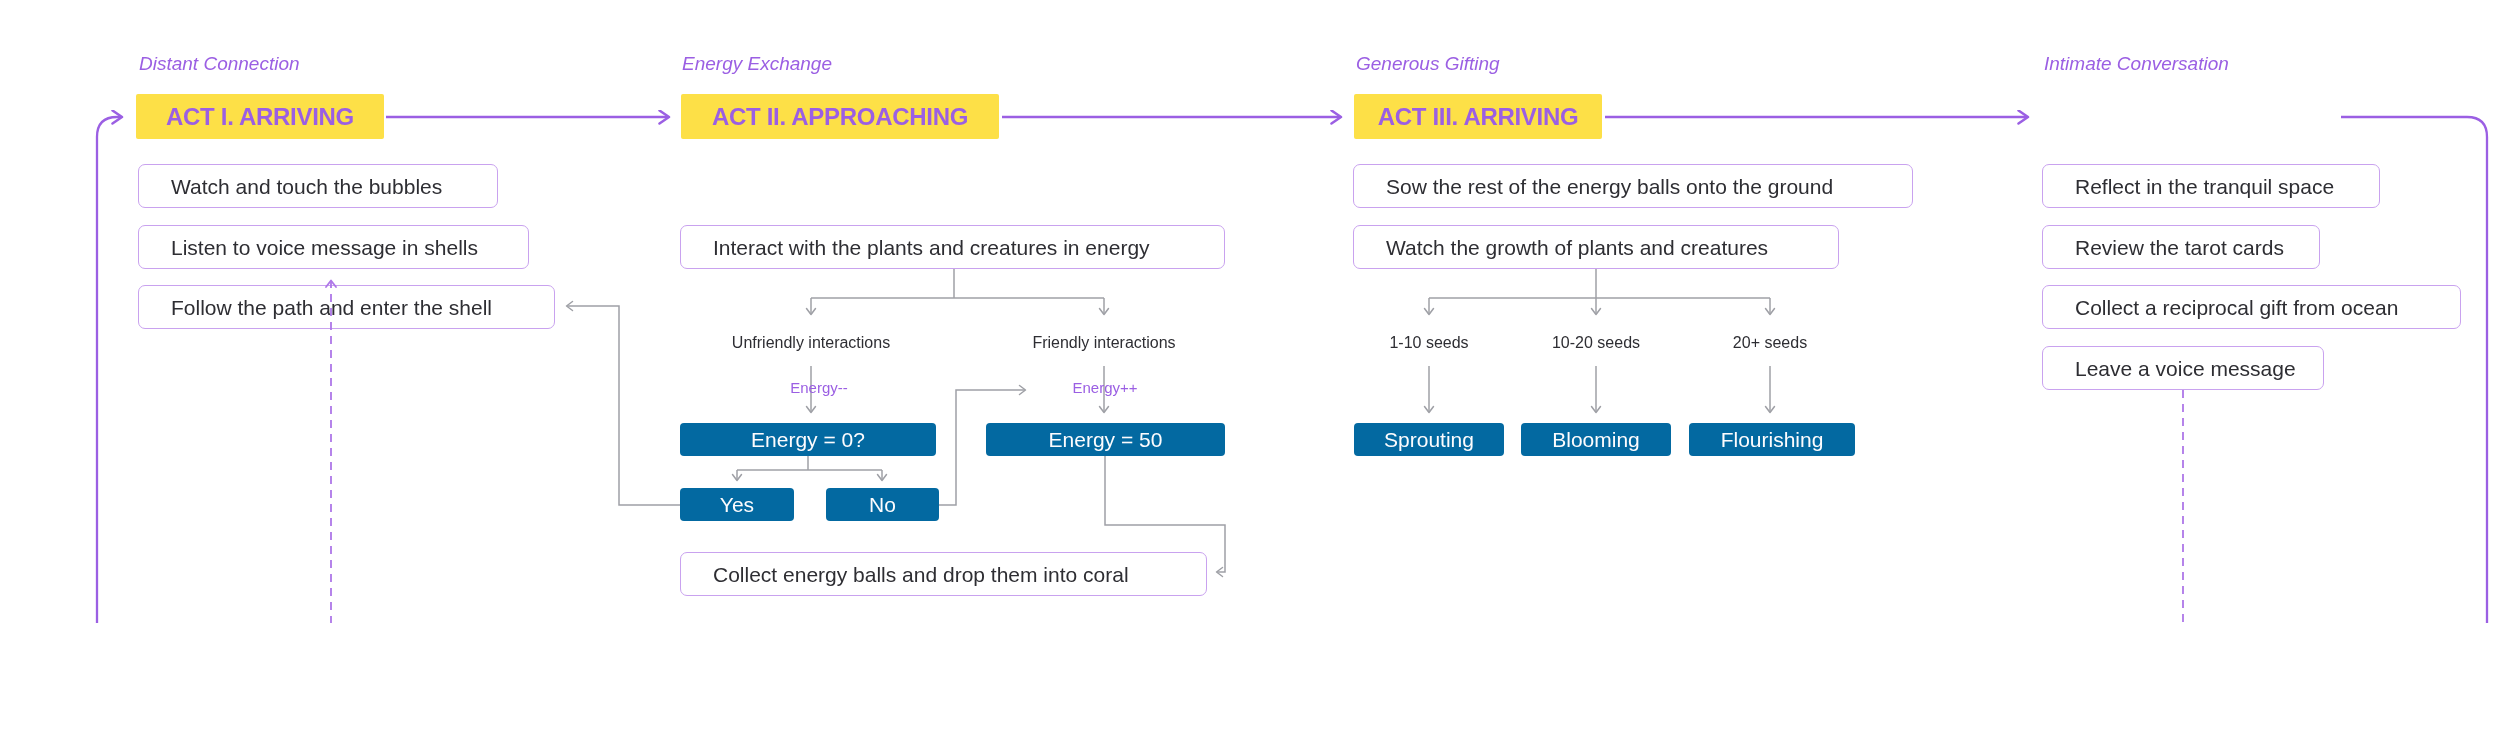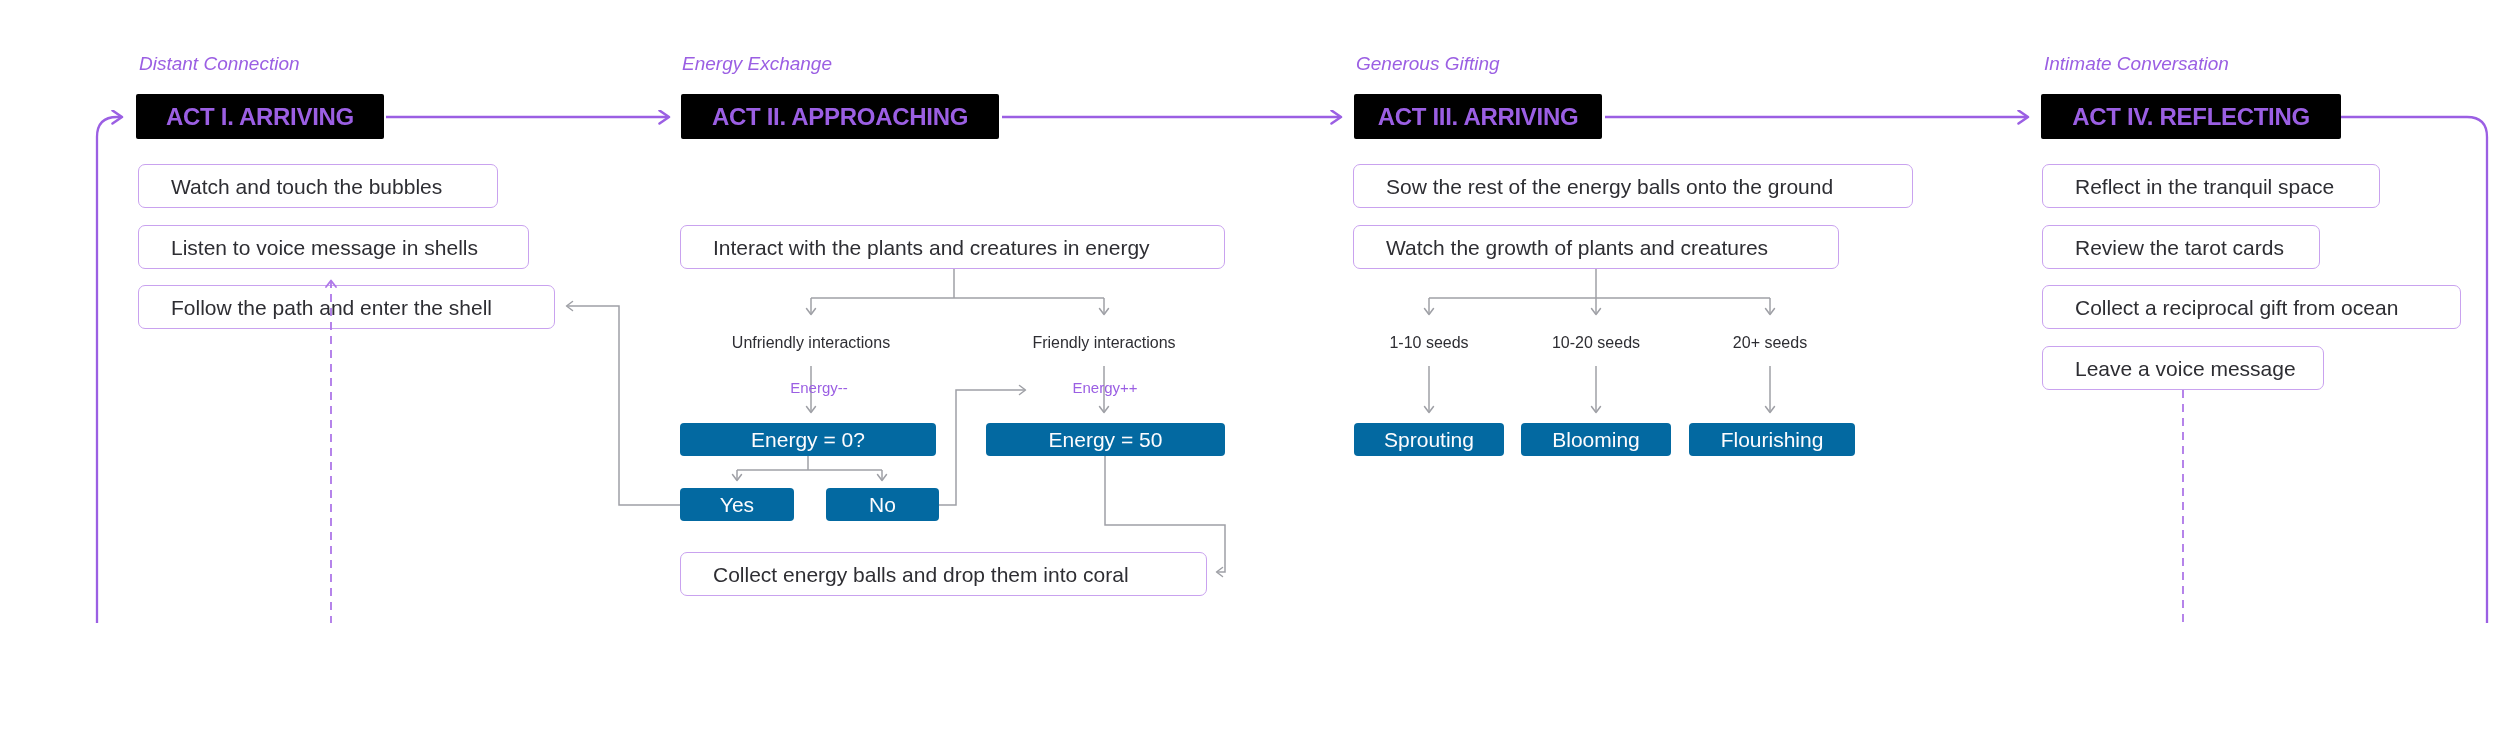--- a/index.html
+++ b/index.html
@@ -8,21 +8,21 @@
     font-family:Liberation Sans, sans-serif;
     margin-left:31px;
   }
   svg.layer{position:absolute;left:0;top:0;z-index:0;}
   svg.layer-top{position:absolute;left:0;top:0;z-index:3;pointer-events:none;}
   .sub{
     position:absolute;top:53px;font-size:19px;font-style:italic;font-weight:500;
     color:#9b5fe3;white-space:nowrap;z-index:2;
   }
   .hdr{
-    position:absolute;top:94px;height:45px;line-height:45px;background:#000000;
+    position:absolute;top:94px;height:45px;line-height:45px;background:#fde047;
     color:#9b5fe3;font-weight:bold;font-size:24px;letter-spacing:-0.3px;
     text-align:center;white-space:nowrap;z-index:2;border-radius:2px;
   }
   .act{
     position:absolute;height:44px;line-height:44px;background:#ffffff;
     border:1.5px solid #c9a2ef;border-radius:7px;box-sizing:border-box;
     color:#2e2e33;font-size:21px;padding-left:32px;white-space:nowrap;z-index:2;
   }
   .lbl{
     position:absolute;transform:translateX(-50%);font-size:16px;color:#2e2e33;
@@ -95,21 +95,20 @@
   </svg>
 
   <div class="sub" style="left:108px">Distant Connection</div>
   <div class="sub" style="left:651px">Energy Exchange</div>
   <div class="sub" style="left:1325px">Generous Gifting</div>
   <div class="sub" style="left:2013px">Intimate Conversation</div>
 
   <div class="hdr" style="left:105px;width:248px">ACT I. ARRIVING</div>
   <div class="hdr" style="left:650px;width:318px">ACT II. APPROACHING</div>
   <div class="hdr" style="left:1323px;width:248px">ACT III. ARRIVING</div>
-  <div class="hdr" style="left:2010px;width:300px">ACT IV. REFLECTING</div>
 
   <div class="act" style="left:107px;top:164px;width:360px">Watch and touch the bubbles</div>
   <div class="act" style="left:107px;top:225px;width:391px">Listen to voice message in shells</div>
   <div class="act" style="left:107px;top:285px;width:417px">Follow the path and enter the shell</div>
 
   <div class="act" style="left:649px;top:225px;width:545px">Interact with the plants and creatures in energy</div>
 
   <div class="lbl" style="left:780px;top:334px">Unfriendly interactions</div>
   <div class="lbl" style="left:1073px;top:334px">Friendly interactions</div>
   <div class="elbl" style="left:788px;top:379px">Energy--</div>

